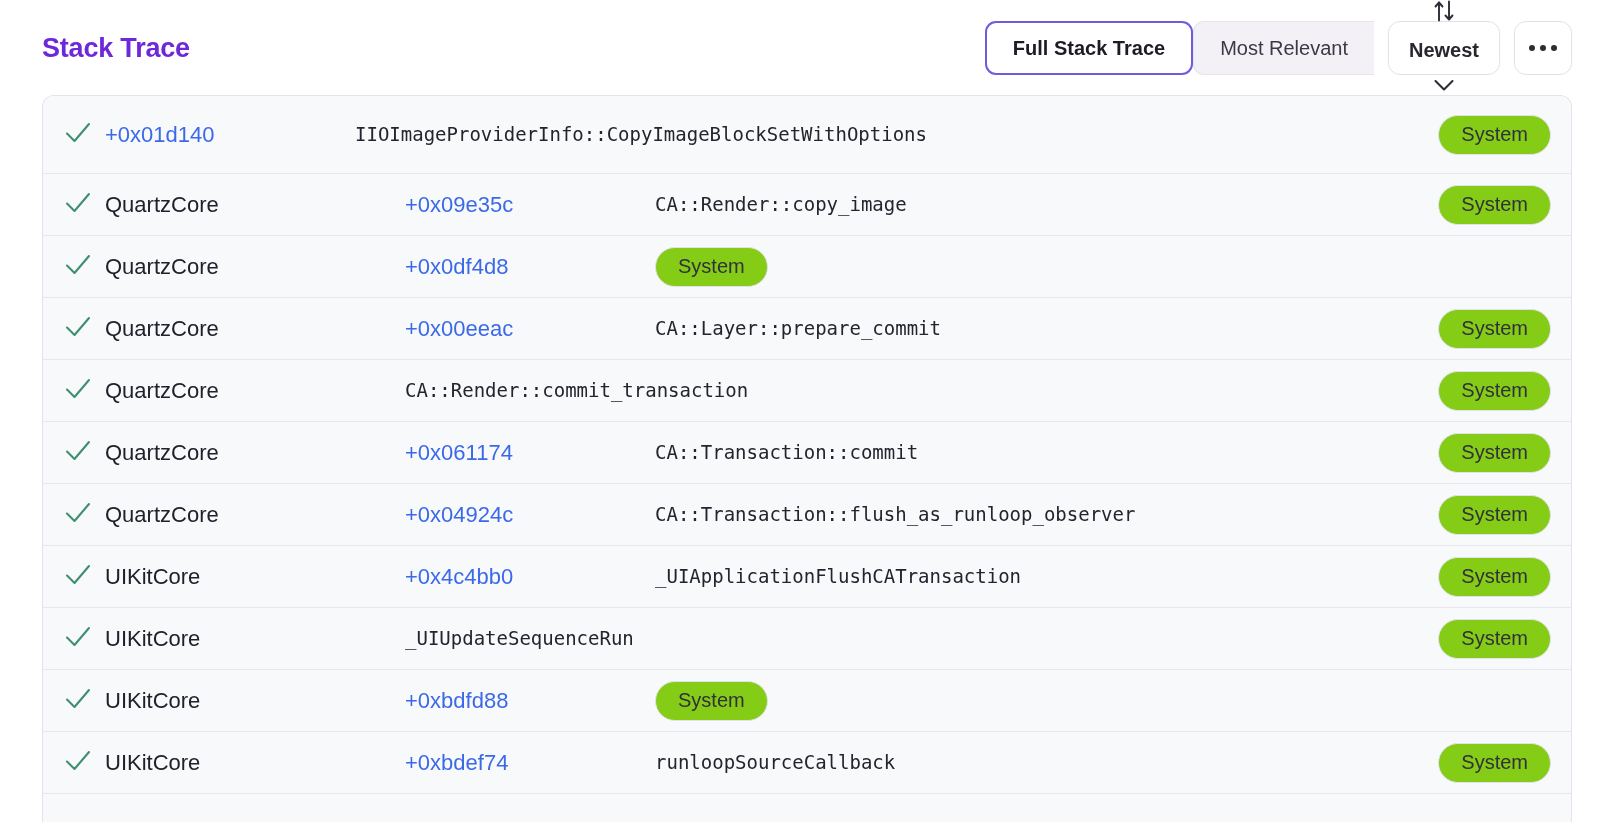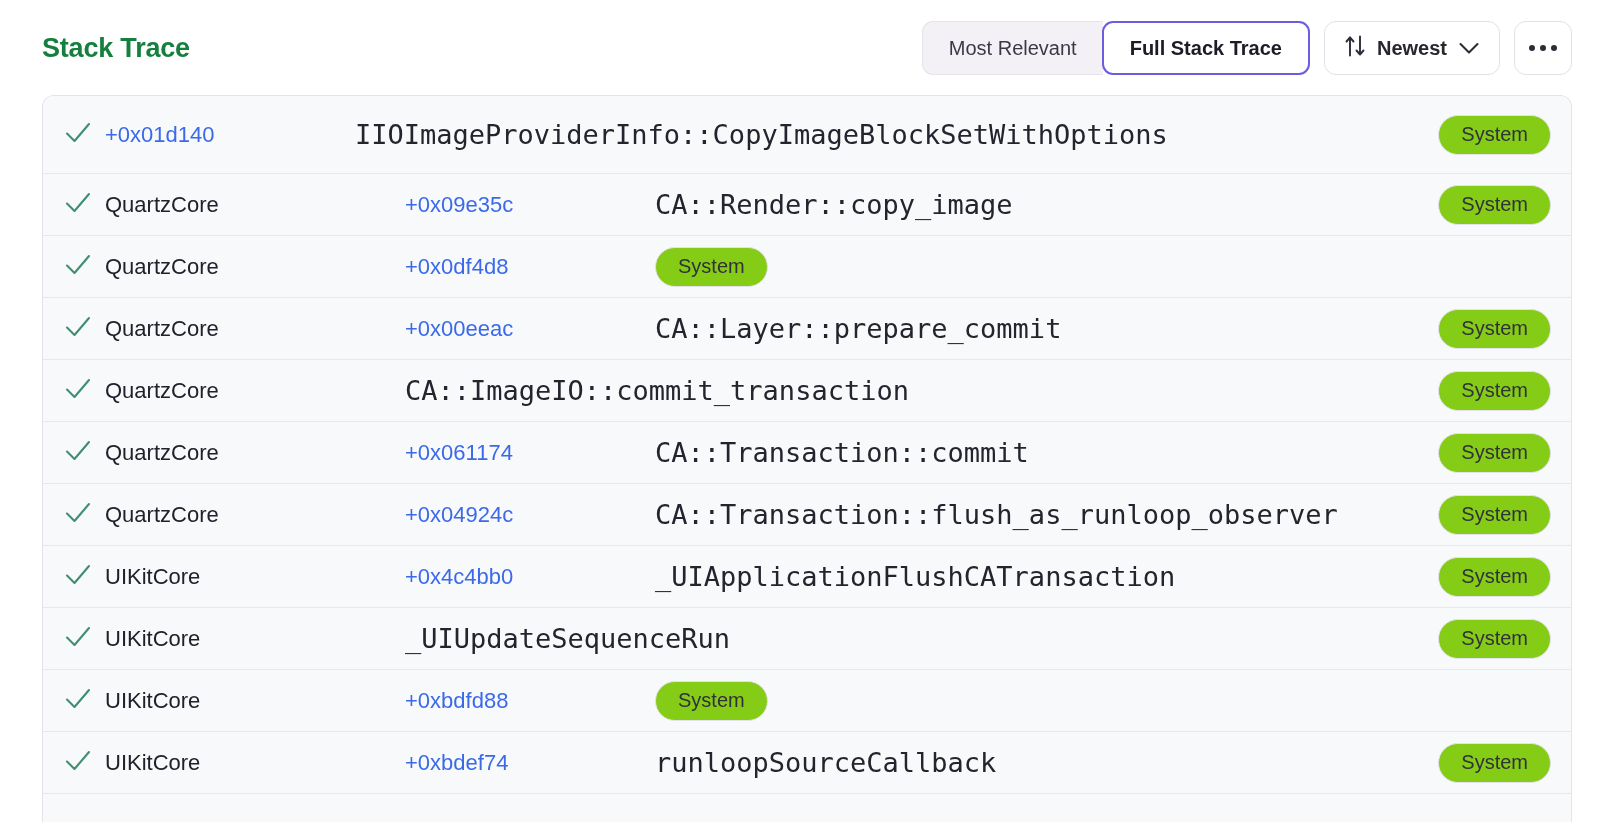--- a/index.html
+++ b/index.html
@@ -31,21 +31,21 @@
     height: 96px;
     display: flex;
     align-items: center;
     padding: 0 42px;
     box-sizing: border-box;
   }
 
   .panel-title {
     font-size: 27px;
     font-weight: bold;
-    color: #15803d;
+    color: #6d28d9;
     letter-spacing: -0.2px;
     white-space: nowrap;
   }
 
   .header-spacer { flex: 1 1 auto; }
 
   .toolbar {
     display: flex;
     align-items: center;
     gap: 14px;
@@ -96,20 +96,21 @@
     padding: 0 20px;
     background: #ffffff;
     border: 1px solid #e3e1e8;
     border-radius: 12px;
     font-size: 20px;
     font-weight: bold;
     color: #28262f;
     box-sizing: border-box;
     white-space: nowrap;
     cursor: pointer;
+    flex-direction: column;
   }
   .btn.icon-only {
     width: 58px;
     padding: 0;
   }
 
   .icon-sort { display: block; }
   .icon-chevron { display: block; }
 
   .dots {
@@ -180,21 +181,21 @@
     width: 250px;
     flex: 0 0 250px;
     font-size: 22px;
     color: #3b69e8;
     white-space: nowrap;
   }
 
   .col-symbol {
     flex: 1 1 auto;
     font-family: "DejaVu Sans Mono", "Liberation Mono", monospace;
-    font-size: 27px;
+    font-size: 19px;
     line-height: 31px;
     color: #25232e;
     word-break: break-all;
     padding-right: 24px;
   }
 
   .col-badge {
     flex: 0 0 auto;
     display: flex;
     justify-content: flex-end;
@@ -220,22 +221,22 @@
 
 <div class="page">
 
   <div class="header">
     <div class="panel-title">Stack Trace</div>
     <div class="header-spacer"></div>
 
     <div class="toolbar">
 
       <div class="segmented">
+        <div class="seg-item active">Full Stack Trace</div>
         <div class="seg-item inactive">Most Relevant</div>
-        <div class="seg-item active">Full Stack Trace</div>
       </div>
 
       <div class="btn">
         <span class="icon-sort">
           <svg width="20" height="22" viewBox="0 0 20 22" fill="none" xmlns="http://www.w3.org/2000/svg">
             <path d="M5 20.5V2.5M5 2.5L1.5 6.5M5 2.5L8.5 6.5" stroke="#2d2b36" stroke-width="1.9" stroke-linecap="round" stroke-linejoin="round"></path>
             <path d="M15 1.5V19.5M15 19.5L11.5 15.5M15 19.5L18.5 15.5" stroke="#2d2b36" stroke-width="1.9" stroke-linecap="round" stroke-linejoin="round"></path>
           </svg>
         </span>
         <span>Newest</span>
@@ -323,21 +324,21 @@
 
     <div class="frame-row">
       <div class="col-check">
         <span class="check-glyph">
           <svg width="26" height="24" viewBox="0 0 26 24" fill="none" xmlns="http://www.w3.org/2000/svg">
             <path d="M2 12.5L9.5 20L24 3" stroke="#3f8f6f" stroke-width="2.1" stroke-linecap="round" stroke-linejoin="round"></path>
           </svg>
         </span>
       </div>
       <div class="col-package">QuartzCore</div>
-      <div class="col-symbol">CA::ImageIO::commit_transaction</div>
+      <div class="col-symbol">CA::Render::commit_transaction</div>
       <div class="col-badge">
         <span class="badge">System</span>
       </div>
     </div>
 
     <div class="frame-row">
       <div class="col-check">
         <span class="check-glyph">
           <svg width="26" height="24" viewBox="0 0 26 24" fill="none" xmlns="http://www.w3.org/2000/svg">
             <path d="M2 12.5L9.5 20L24 3" stroke="#3f8f6f" stroke-width="2.1" stroke-linecap="round" stroke-linejoin="round"></path>

